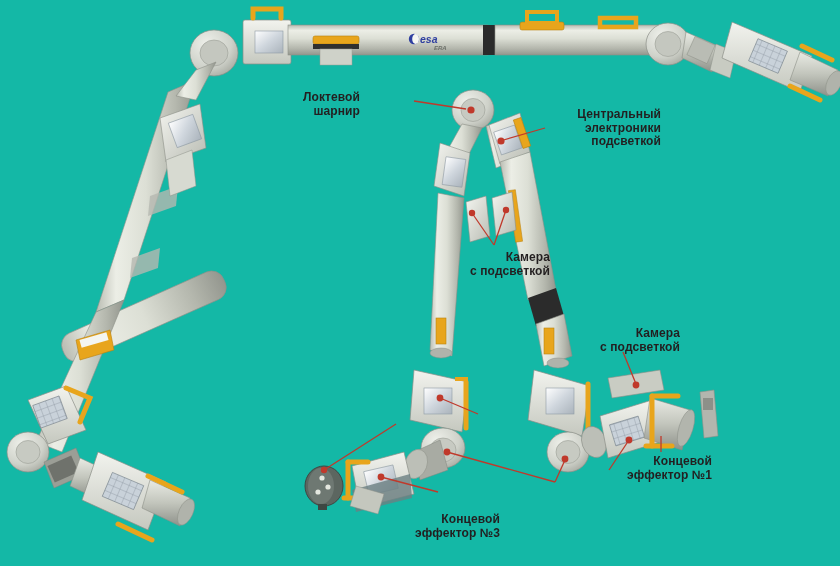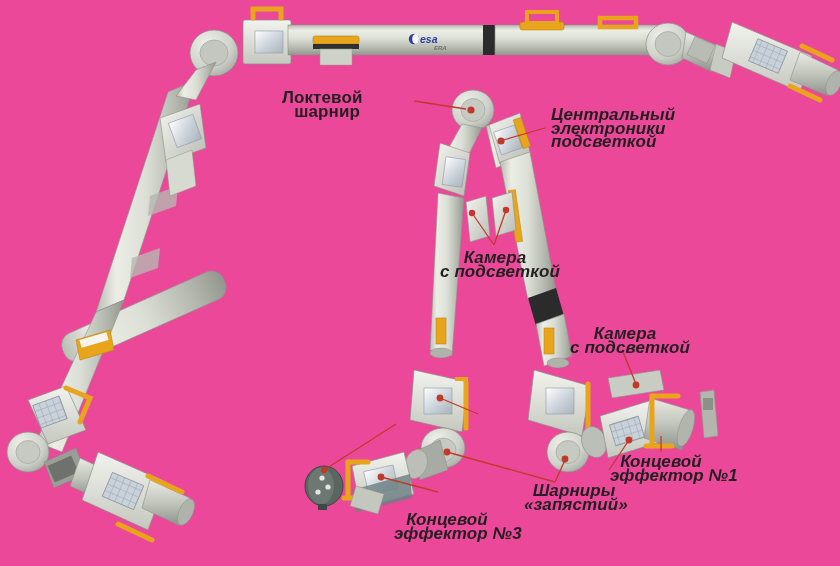--- a/index.html
+++ b/index.html
@@ -1,24 +1,24 @@
 <!DOCTYPE html>
 <html><head>
 <meta charset="utf-8">
 <style>
   html,body{margin:0;padding:0;background:#ffffff;}
   body{width:840px;height:566px;position:relative;overflow:hidden;
        font-family:"Liberation Sans","DejaVu Sans",sans-serif;}
-  #stage{position:absolute;inset:0;width:840px;height:566px;background:#ec4899;}
+  #stage{position:absolute;inset:0;width:840px;height:566px;background:#14b8a6;}
   svg.art{position:absolute;left:0;top:0;width:840px;height:566px;}
-  .lbl{position:absolute;font-size:17px;font-weight:bold;color:#231f20;
+  .lbl{position:absolute;font-size:12px;font-weight:bold;color:#231f20;
        line-height:13.5px;letter-spacing:.1px;white-space:nowrap;}
   .lbl.r{text-align:right;}
-  .lbl.l{text-align:left;font-style:italic;}
-  .lbl.c{text-align:center;font-style:italic;}
+  .lbl.l{text-align:right;}
+  .lbl.c{text-align:right;}
   .lbl span{display:block;}
 </style>
 </head>
 <body>
 
 <div id="stage">
 
   <svg class="art" viewBox="0 0 840 566">
     <defs>
       <linearGradient id="tubeH" x1="0" y1="0" x2="0" y2="1">
@@ -287,24 +287,20 @@
     <span>с подсветкой</span>
   </div>
 
   <div class="lbl c" style="left:570px;top:327px;width:110px;">
     <span>Камера</span>
     <span>с подсветкой</span>
   </div>
 
 
 
-  <div class="lbl c" style="left:524px;top:484px;width:100px;">
-    <span>Шарниры</span>
-    <span>«запястий»</span>
-  </div>
 
   <div class="lbl c" style="left:610px;top:455px;width:102px;">
     <span>Концевой</span>
     <span>эффектор №1</span>
   </div>
 
   <div class="lbl c" style="left:394px;top:513px;width:106px;">
     <span>Концевой</span>
     <span>эффектор №3</span>
   </div>

